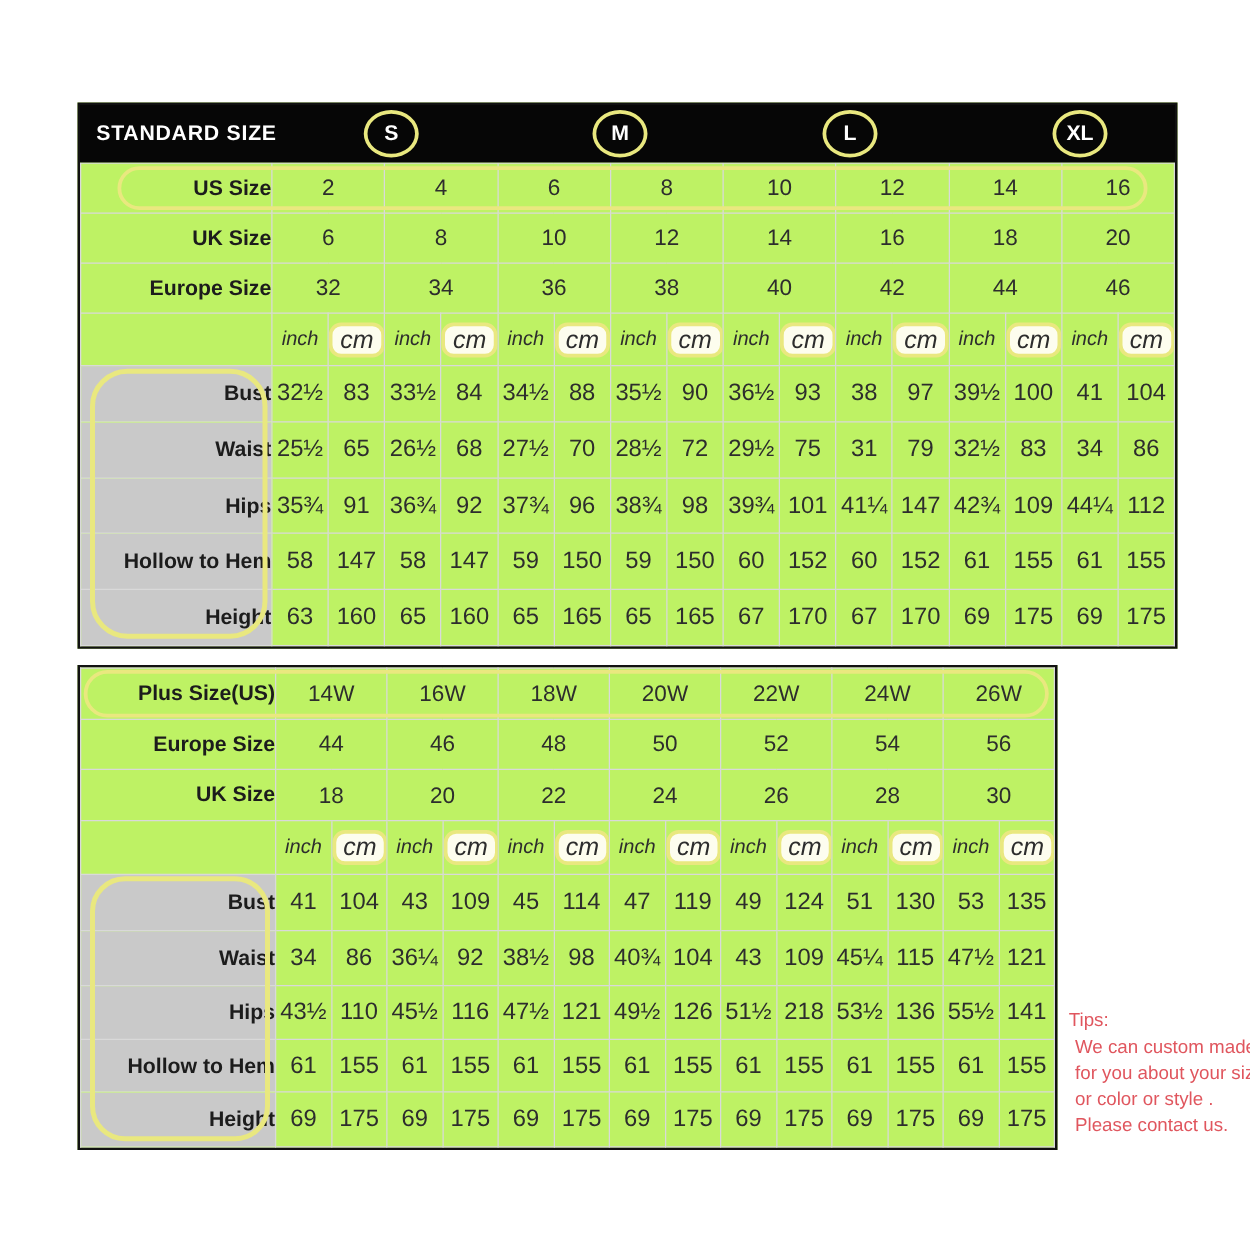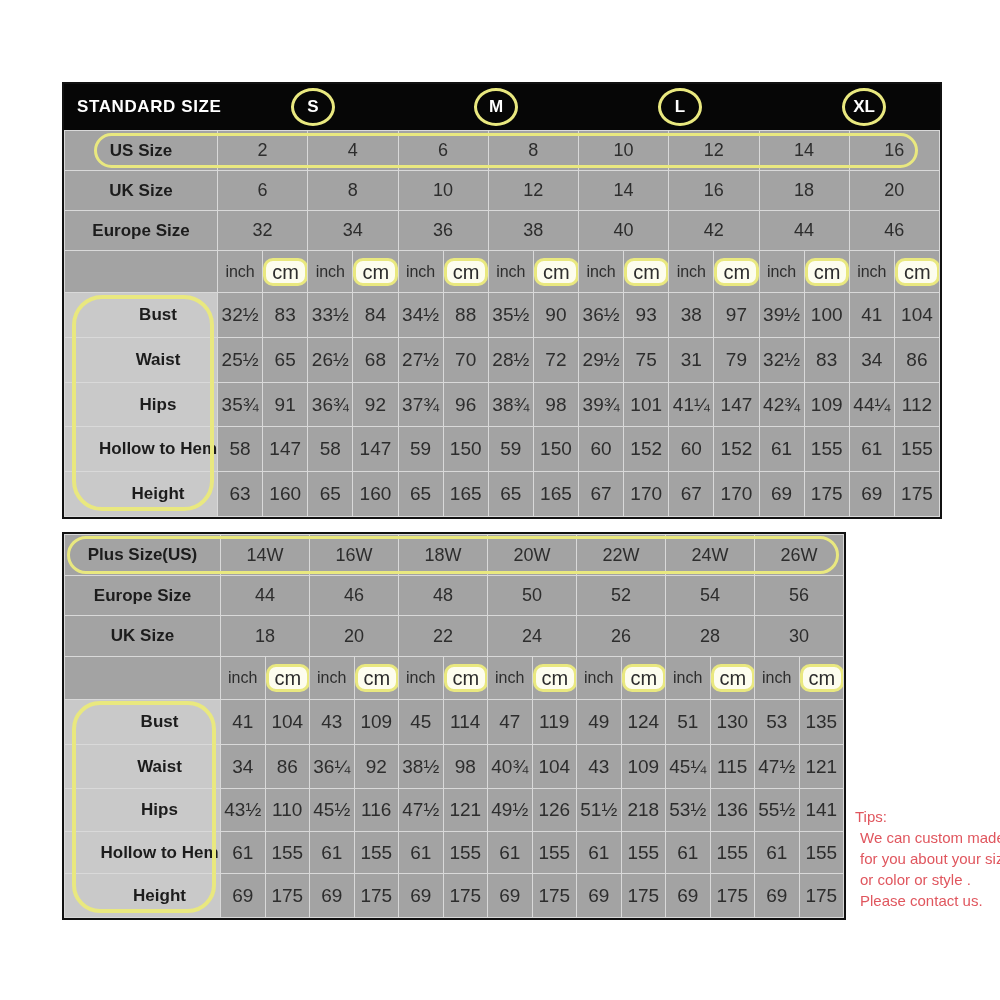--- a/index.html
+++ b/index.html
@@ -4,37 +4,37 @@
 <title>Size Chart</title>
 <style>
   :root{
     --yellow:#e9e87f; --hdr-bg:#060606; --hdr-tx:#ffffff; --gray:#c9c9c9;
     --grid:#d9d9d9; --tbl-border:#111111; --tx:#2d2d2d; --red:#e0565e; --cmfill:#fdfdee;
   }
   html,body{margin:0;padding:0;background:#fff;}
   body{width:1000px;height:1000px;font-family:"Liberation Sans",sans-serif;}
   .canvas{position:relative;width:1000px;height:1000px;background:#fff;overflow:hidden;}
 
-  .tbl-wrap{position:absolute;background:#a3a3a3;border:2px solid var(--tbl-border);box-sizing:border-box;}
+  .tbl-wrap{position:absolute;background:#bef264;border:2px solid var(--tbl-border);box-sizing:border-box;}
   #std-wrap{left:62px;top:82px;width:880px;}
   #plus-wrap{left:62px;top:532px;width:784px;}
 
   .std-header{height:46px;background:var(--hdr-bg);position:relative;display:flex;align-items:center;}
   .std-title{color:var(--hdr-tx);font-weight:bold;font-size:17px;letter-spacing:.6px;padding-left:13px;white-space:nowrap;}
   .size-badge{position:absolute;top:50%;transform:translate(-50%,-50%);min-width:44px;height:38px;
     border:3px solid var(--yellow);border-radius:50%;display:flex;align-items:center;justify-content:center;
     color:var(--hdr-tx);font-weight:bold;font-size:17px;box-sizing:border-box;padding:0 6px;}
 
   table{border-collapse:collapse;table-layout:fixed;width:100%;}
   td{border:1px solid var(--grid);text-align:center;vertical-align:middle;color:var(--tx);padding:0;overflow:hidden;white-space:nowrap;}
-  td.lbl{font-weight:bold;font-size:17px;color:#1c1c1c;}
+  td.lbl{font-weight:bold;font-size:17px;color:#1c1c1c;text-align:right;}
   td.gray{background:var(--gray);padding-left:34px;}
   td.size-val{font-size:18px;}
   td.num{font-size:19px;}
-  td.unit{font-size:16px;}
+  td.unit{font-size:16px;font-style:italic;}
   .cm-box{display:inline-block;border:3px solid var(--yellow);border-radius:10px;background:var(--cmfill);
     padding:1px 6px;font-size:20px;line-height:20px;}
 
   .annot{position:absolute;border:3px solid var(--yellow);pointer-events:none;box-sizing:border-box;background:transparent;}
   #annot-us-row{left:30px;top:49px;width:824px;height:35px;border-radius:18px;}
   #annot-std-labels{left:8px;top:211px;width:142px;height:216px;border-radius:30px;border-width:4px;}
   #annot-plus-row{left:3px;top:2px;width:772px;height:38px;border-radius:19px;}
   #annot-plus-labels{left:8px;top:167px;width:144px;height:212px;border-radius:28px;border-width:4px;}
 
   .tips{position:absolute;left:855px;top:806px;color:var(--red);font-size:15px;line-height:21px;white-space:nowrap;}

